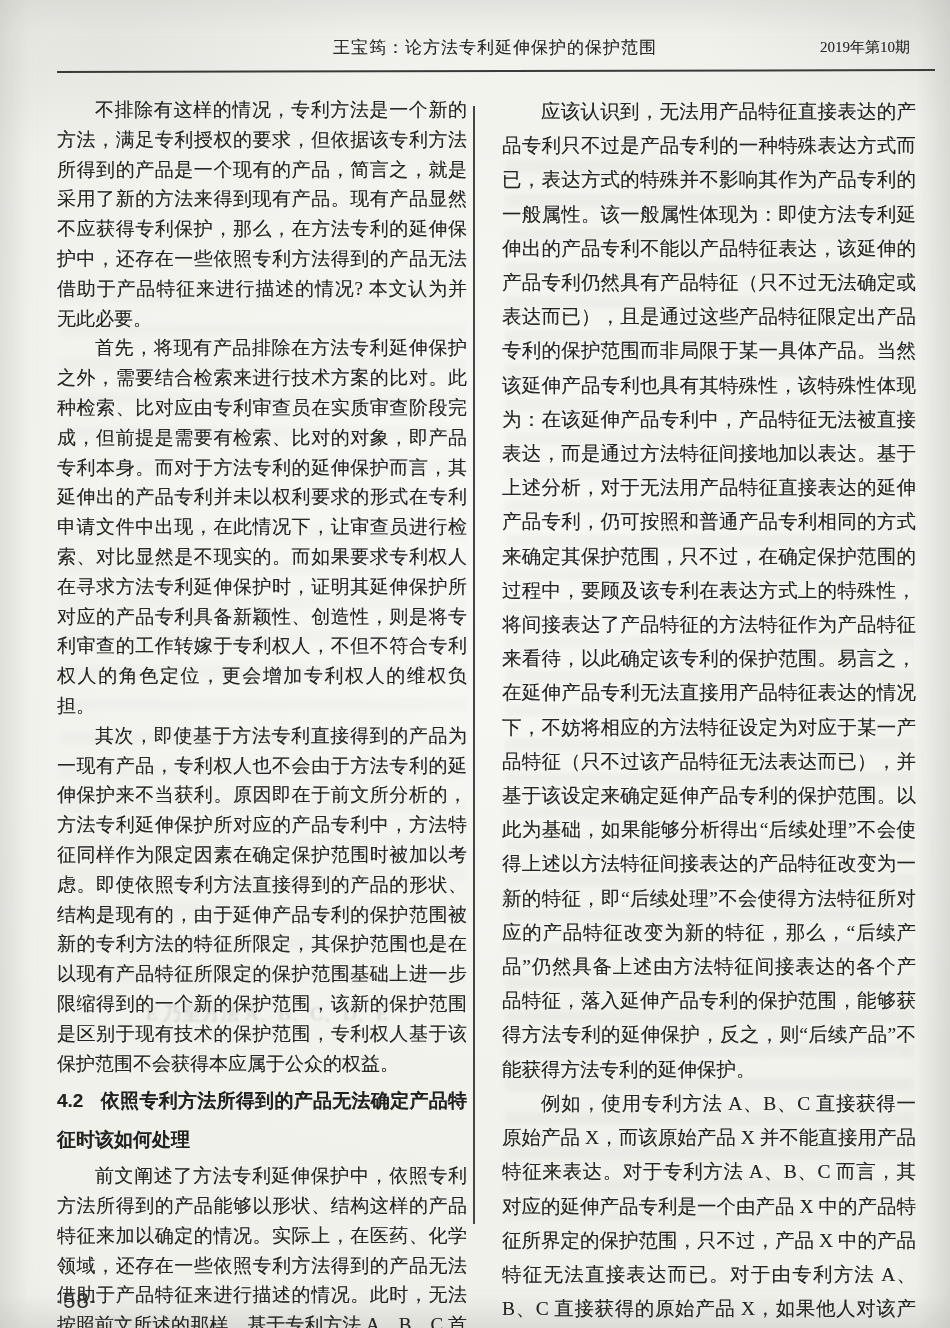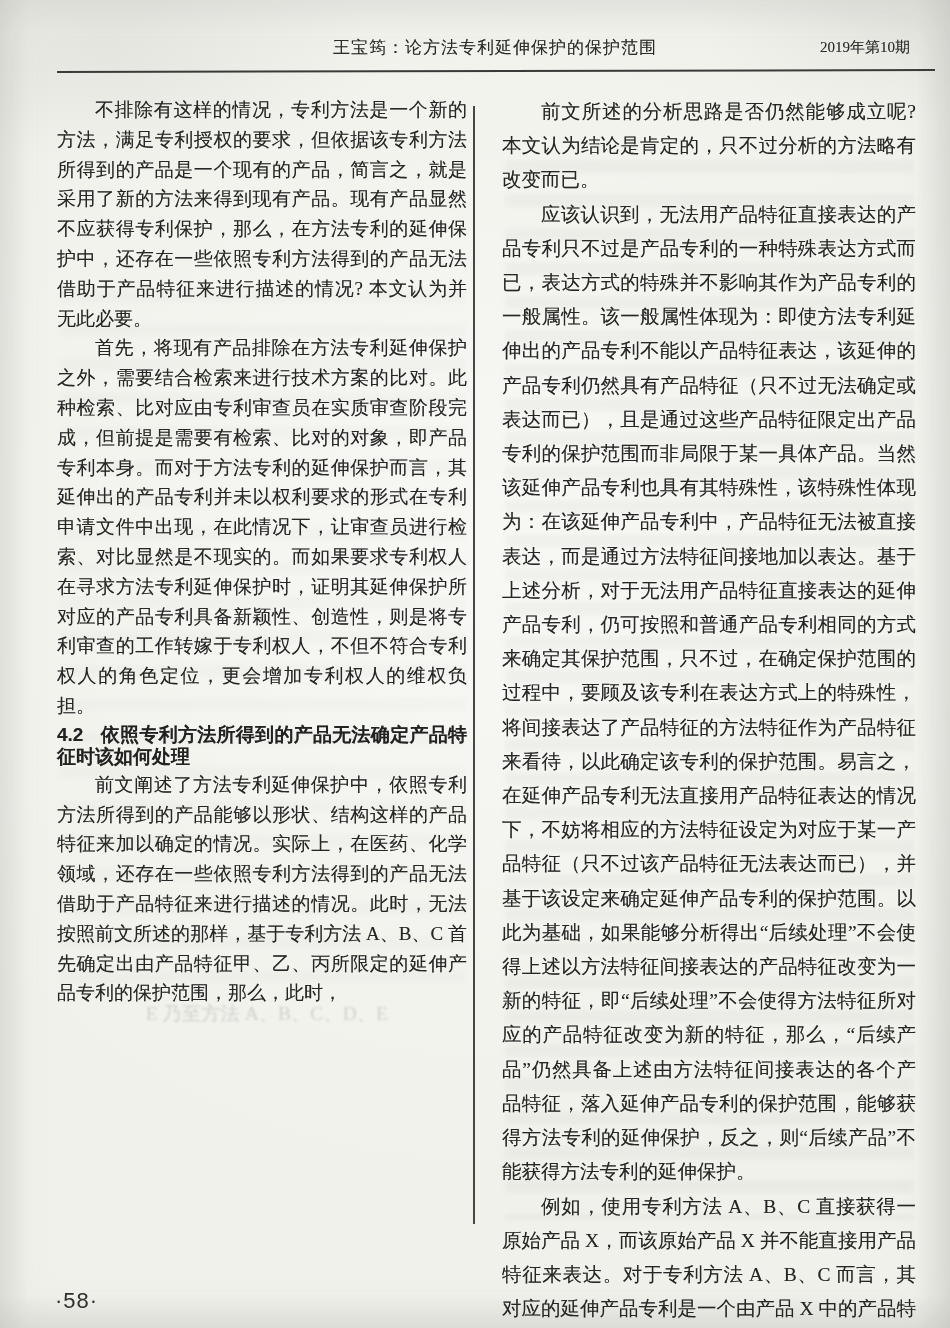--- a/index.html
+++ b/index.html
@@ -88,21 +88,21 @@
     top: 106px;
     left: 473px;
     width: 2px;
     height: 1118px;
     background: #45454a;
   }
   .section-heading {
     font-family: "Liberation Sans", "DejaVu Sans", sans-serif;
     font-weight: 700;
     font-size: 19px;
-    line-height: 22px;
+    line-height: 39px;
     margin: 3px 0 2px 0;
     text-indent: 0;
     color: #222;
   }
   .section-num { margin-right: 0.9em; }
 
   
   .page-footer {
     position: absolute;
     left: 55px;
@@ -149,30 +149,30 @@
   </div>
   <div class="header-rule"></div>
 
   <div class="smudge smudge-right"></div>
   <div class="smudge smudge-left"></div>
   <span class="bleed bleed-1">E 乃至方法 A、B、C、D、E</span>
 
   <section class="column col-left">
     <p>不排除有这样的情况，专利方法是一个新的方法，满足专利授权的要求，但依据该专利方法所得到的产品是一个现有的产品，简言之，就是采用了新的方法来得到现有产品。现有产品显然不应获得专利保护，那么，在方法专利的延伸保护中，还存在一些依照专利方法得到的产品无法借助于产品特征来进行描述的情况? 本文认为并无此必要。</p>
     <p>首先，将现有产品排除在方法专利延伸保护之外，需要结合检索来进行技术方案的比对。此种检索、比对应由专利审查员在实质审查阶段完成，但前提是需要有检索、比对的对象，即产品专利本身。而对于方法专利的延伸保护而言，其延伸出的产品专利并未以权利要求的形式在专利申请文件中出现，在此情况下，让审查员进行检索、对比显然是不现实的。而如果要求专利权人在寻求方法专利延伸保护时，证明其延伸保护所对应的产品专利具备新颖性、创造性，则是将专利审查的工作转嫁于专利权人，不但不符合专利权人的角色定位，更会增加专利权人的维权负担。</p>
+    <p>其次，即使基于方法专利直接得到的产品为一现有产品，专利权人也不会由于方法专利的延伸保护来不当获利。原因即在于前文所分析的，方法专利延伸保护所对应的产品专利中，方法特征同样作为限定因素在确定保护范围时被加以考虑。即使依照专利方法直接得到的产品的形状、结构是现有的，由于延伸产品专利的保护范围被新的专利方法的特征所限定，其保护范围也是在以现有产品特征所限定的保护范围基础上进一步限缩得到的一个新的保护范围，该新的保护范围是区别于现有技术的保护范围，专利权人基于该保护范围不会获得本应属于公众的权益。</p>
     <h2 class="section-heading">
       <span class="section-num">4.2</span><span>依照专利方法所得到的产品无法确定产品特征时该如何处理</span>
     </h2>
     <p>前文阐述了方法专利延伸保护中，依照专利方法所得到的产品能够以形状、结构这样的产品特征来加以确定的情况。实际上，在医药、化学领域，还存在一些依照专利方法得到的产品无法借助于产品特征来进行描述的情况。此时，无法按照前文所述的那样，基于专利方法 A、B、C 首先确定出由产品特征甲、乙、丙所限定的延伸产品专利的保护范围，那么，此时，</p>
   </section>
 
   <div class="column-divider"></div>
 
   <section class="column col-right">
-    <p>前文所述的分析思路是否仍然能够成立呢? 本文认为结论是肯定的，只不过分析的方法略有改变而已。</p>
     <p>应该认识到，无法用产品特征直接表达的产品专利只不过是产品专利的一种特殊表达方式而已，表达方式的特殊并不影响其作为产品专利的一般属性。该一般属性体现为：即使方法专利延伸出的产品专利不能以产品特征表达，该延伸的产品专利仍然具有产品特征（只不过无法确定或表达而已），且是通过这些产品特征限定出产品专利的保护范围而非局限于某一具体产品。当然该延伸产品专利也具有其特殊性，该特殊性体现为：在该延伸产品专利中，产品特征无法被直接表达，而是通过方法特征间接地加以表达。基于上述分析，对于无法用产品特征直接表达的延伸产品专利，仍可按照和普通产品专利相同的方式来确定其保护范围，只不过，在确定保护范围的过程中，要顾及该专利在表达方式上的特殊性，将间接表达了产品特征的方法特征作为产品特征来看待，以此确定该专利的保护范围。易言之，在延伸产品专利无法直接用产品特征表达的情况下，不妨将相应的方法特征设定为对应于某一产品特征（只不过该产品特征无法表达而已），并基于该设定来确定延伸产品专利的保护范围。以此为基础，如果能够分析得出“后续处理”不会使得上述以方法特征间接表达的产品特征改变为一新的特征，即“后续处理”不会使得方法特征所对应的产品特征改变为新的特征，那么，“后续产品”仍然具备上述由方法特征间接表达的各个产品特征，落入延伸产品专利的保护范围，能够获得方法专利的延伸保护，反之，则“后续产品”不能获得方法专利的延伸保护。</p>
     <p>例如，使用专利方法 A、B、C 直接获得一原始产品 X，而该原始产品 X 并不能直接用产品特征来表达。对于专利方法 A、B、C 而言，其对应的延伸产品专利是一个由产品 X 中的产品特征所界定的保护范围，只不过，产品 X 中的产品特征无法直接表达而已。对于由专利方法 A、B、C 直接获得的原始产品 X，如果他人对该产品进一步进行了步骤 D 的后续处理，而该步骤 D 属于例如添加非活性成分这样的不会改变产品结构、形状的动作，此时，从产品特征的角度分析，上述后续处理所得到的后续产品仍然会具备产品 X 中的</p>
   </section>
 
   <div class="page-footer">
     <span class="page-number">·58·</span>
   </div>
 
 </div>
 

